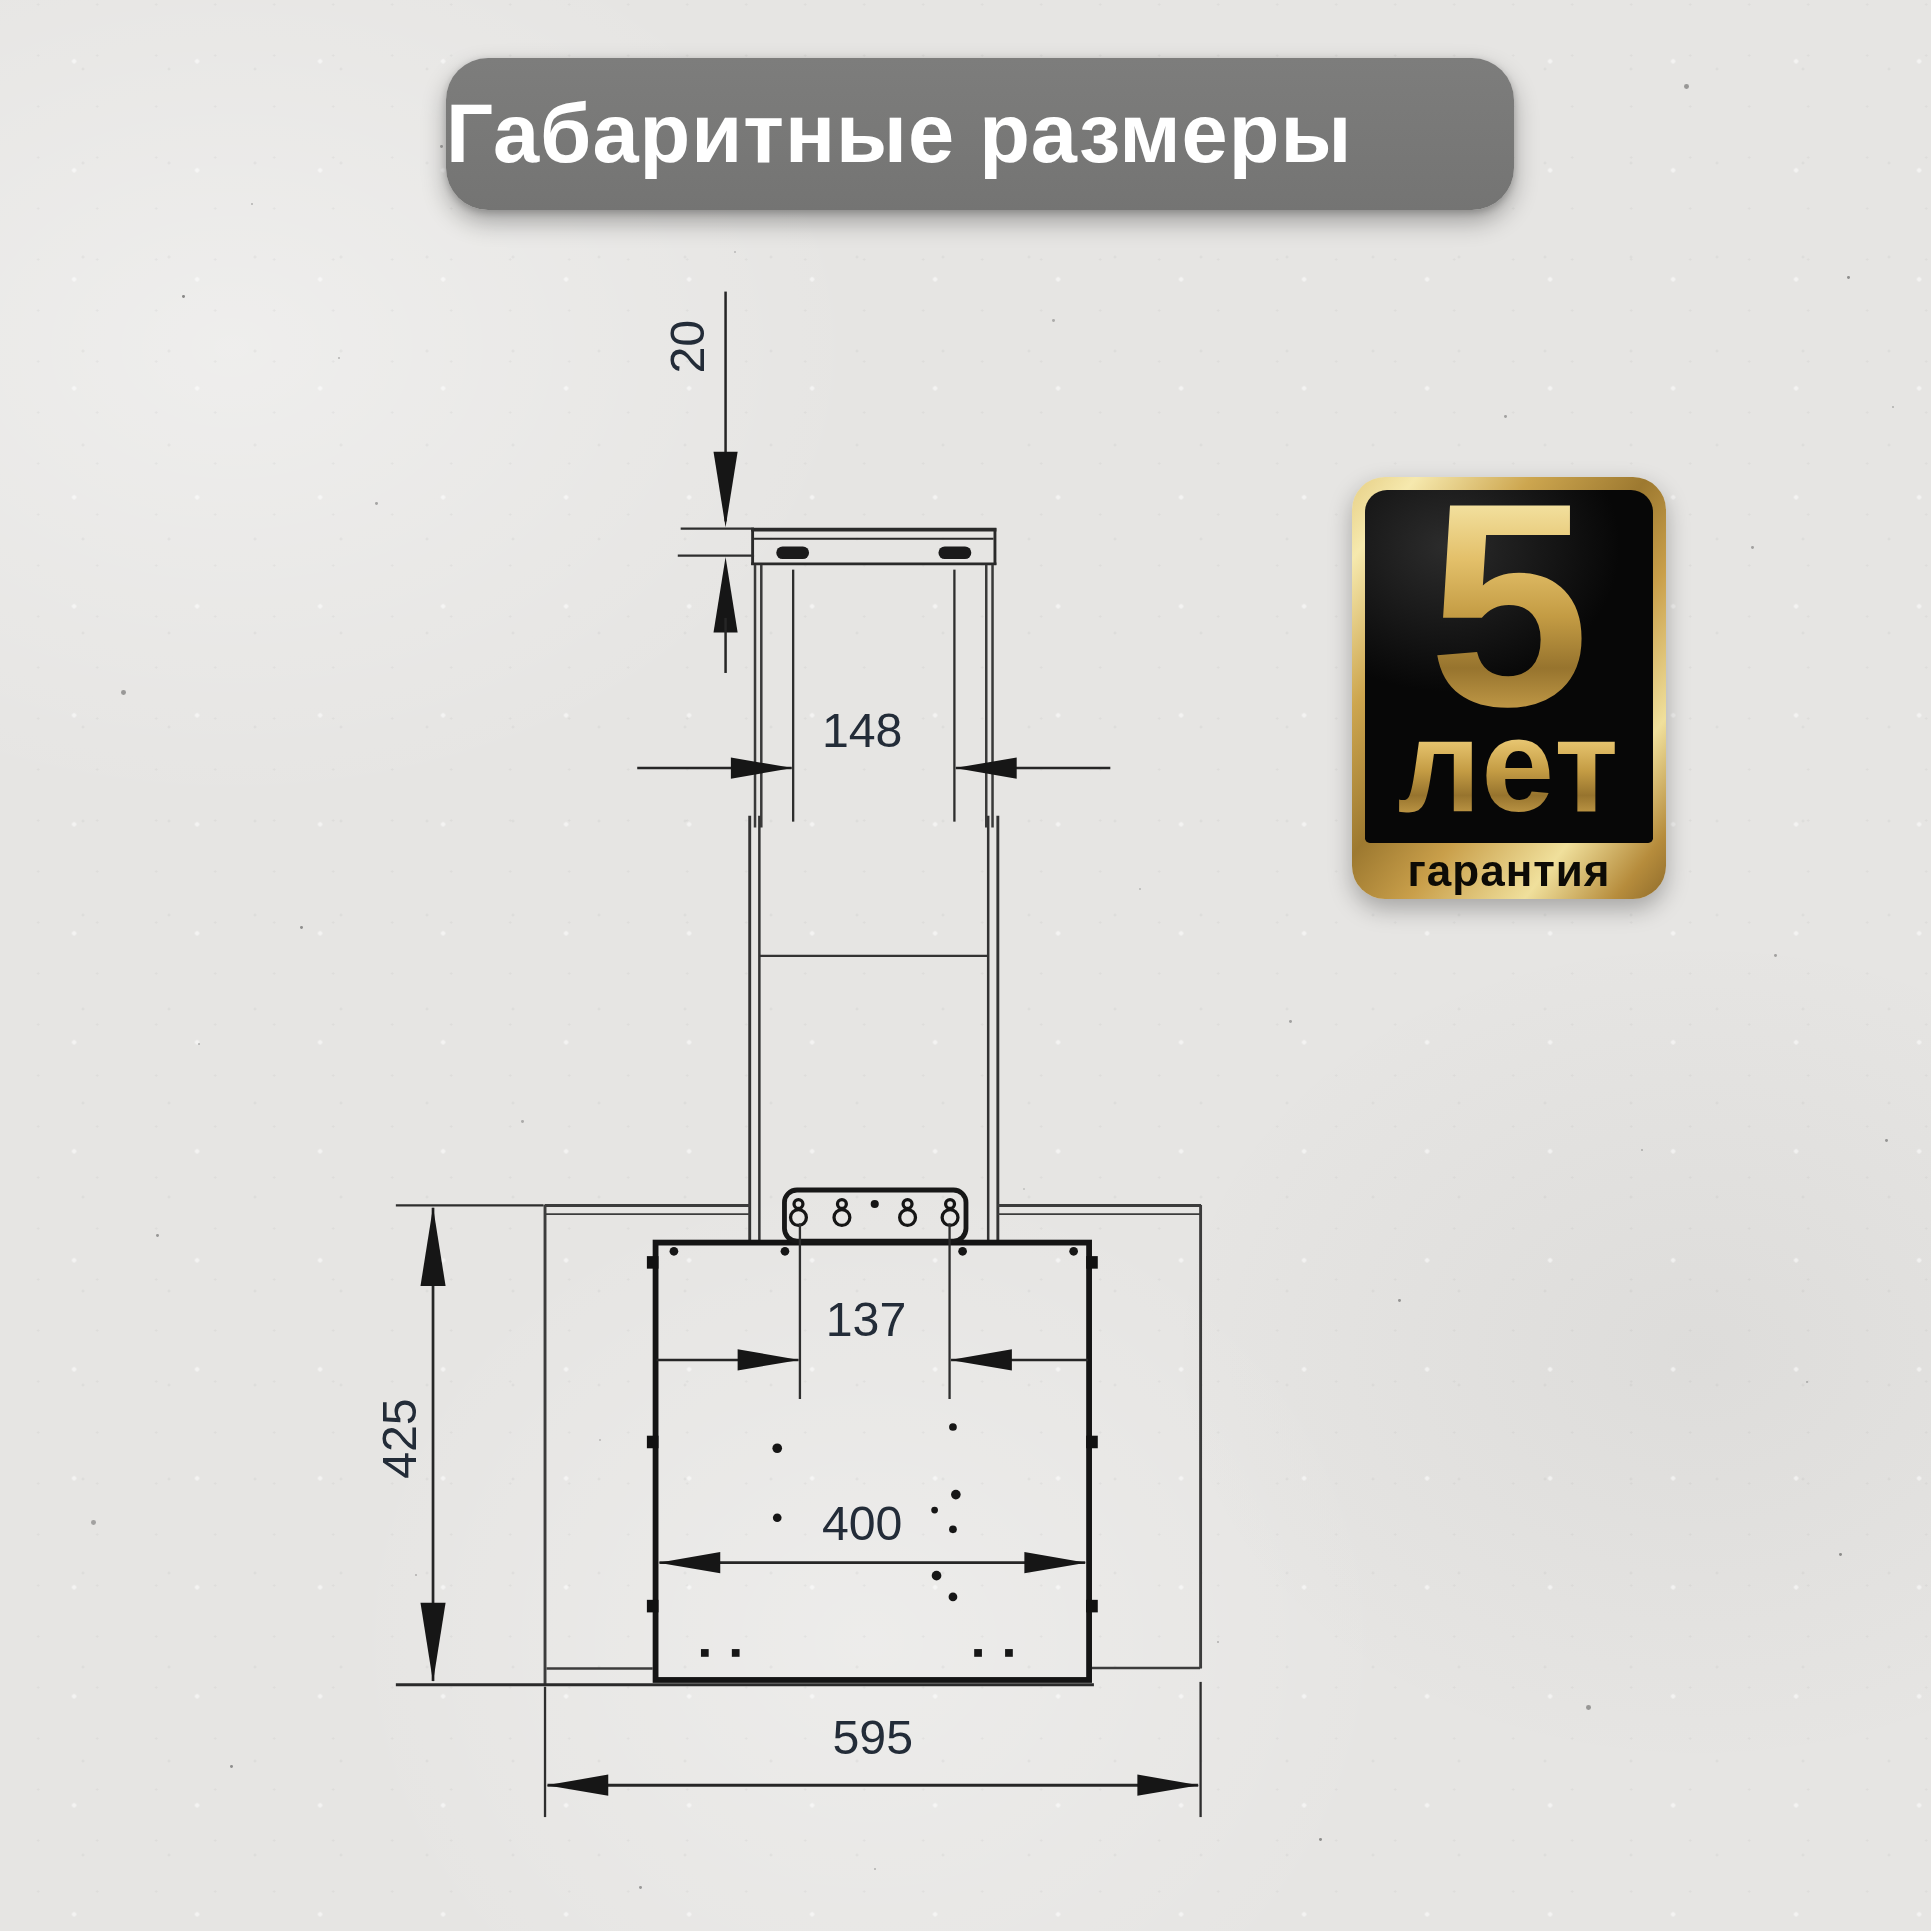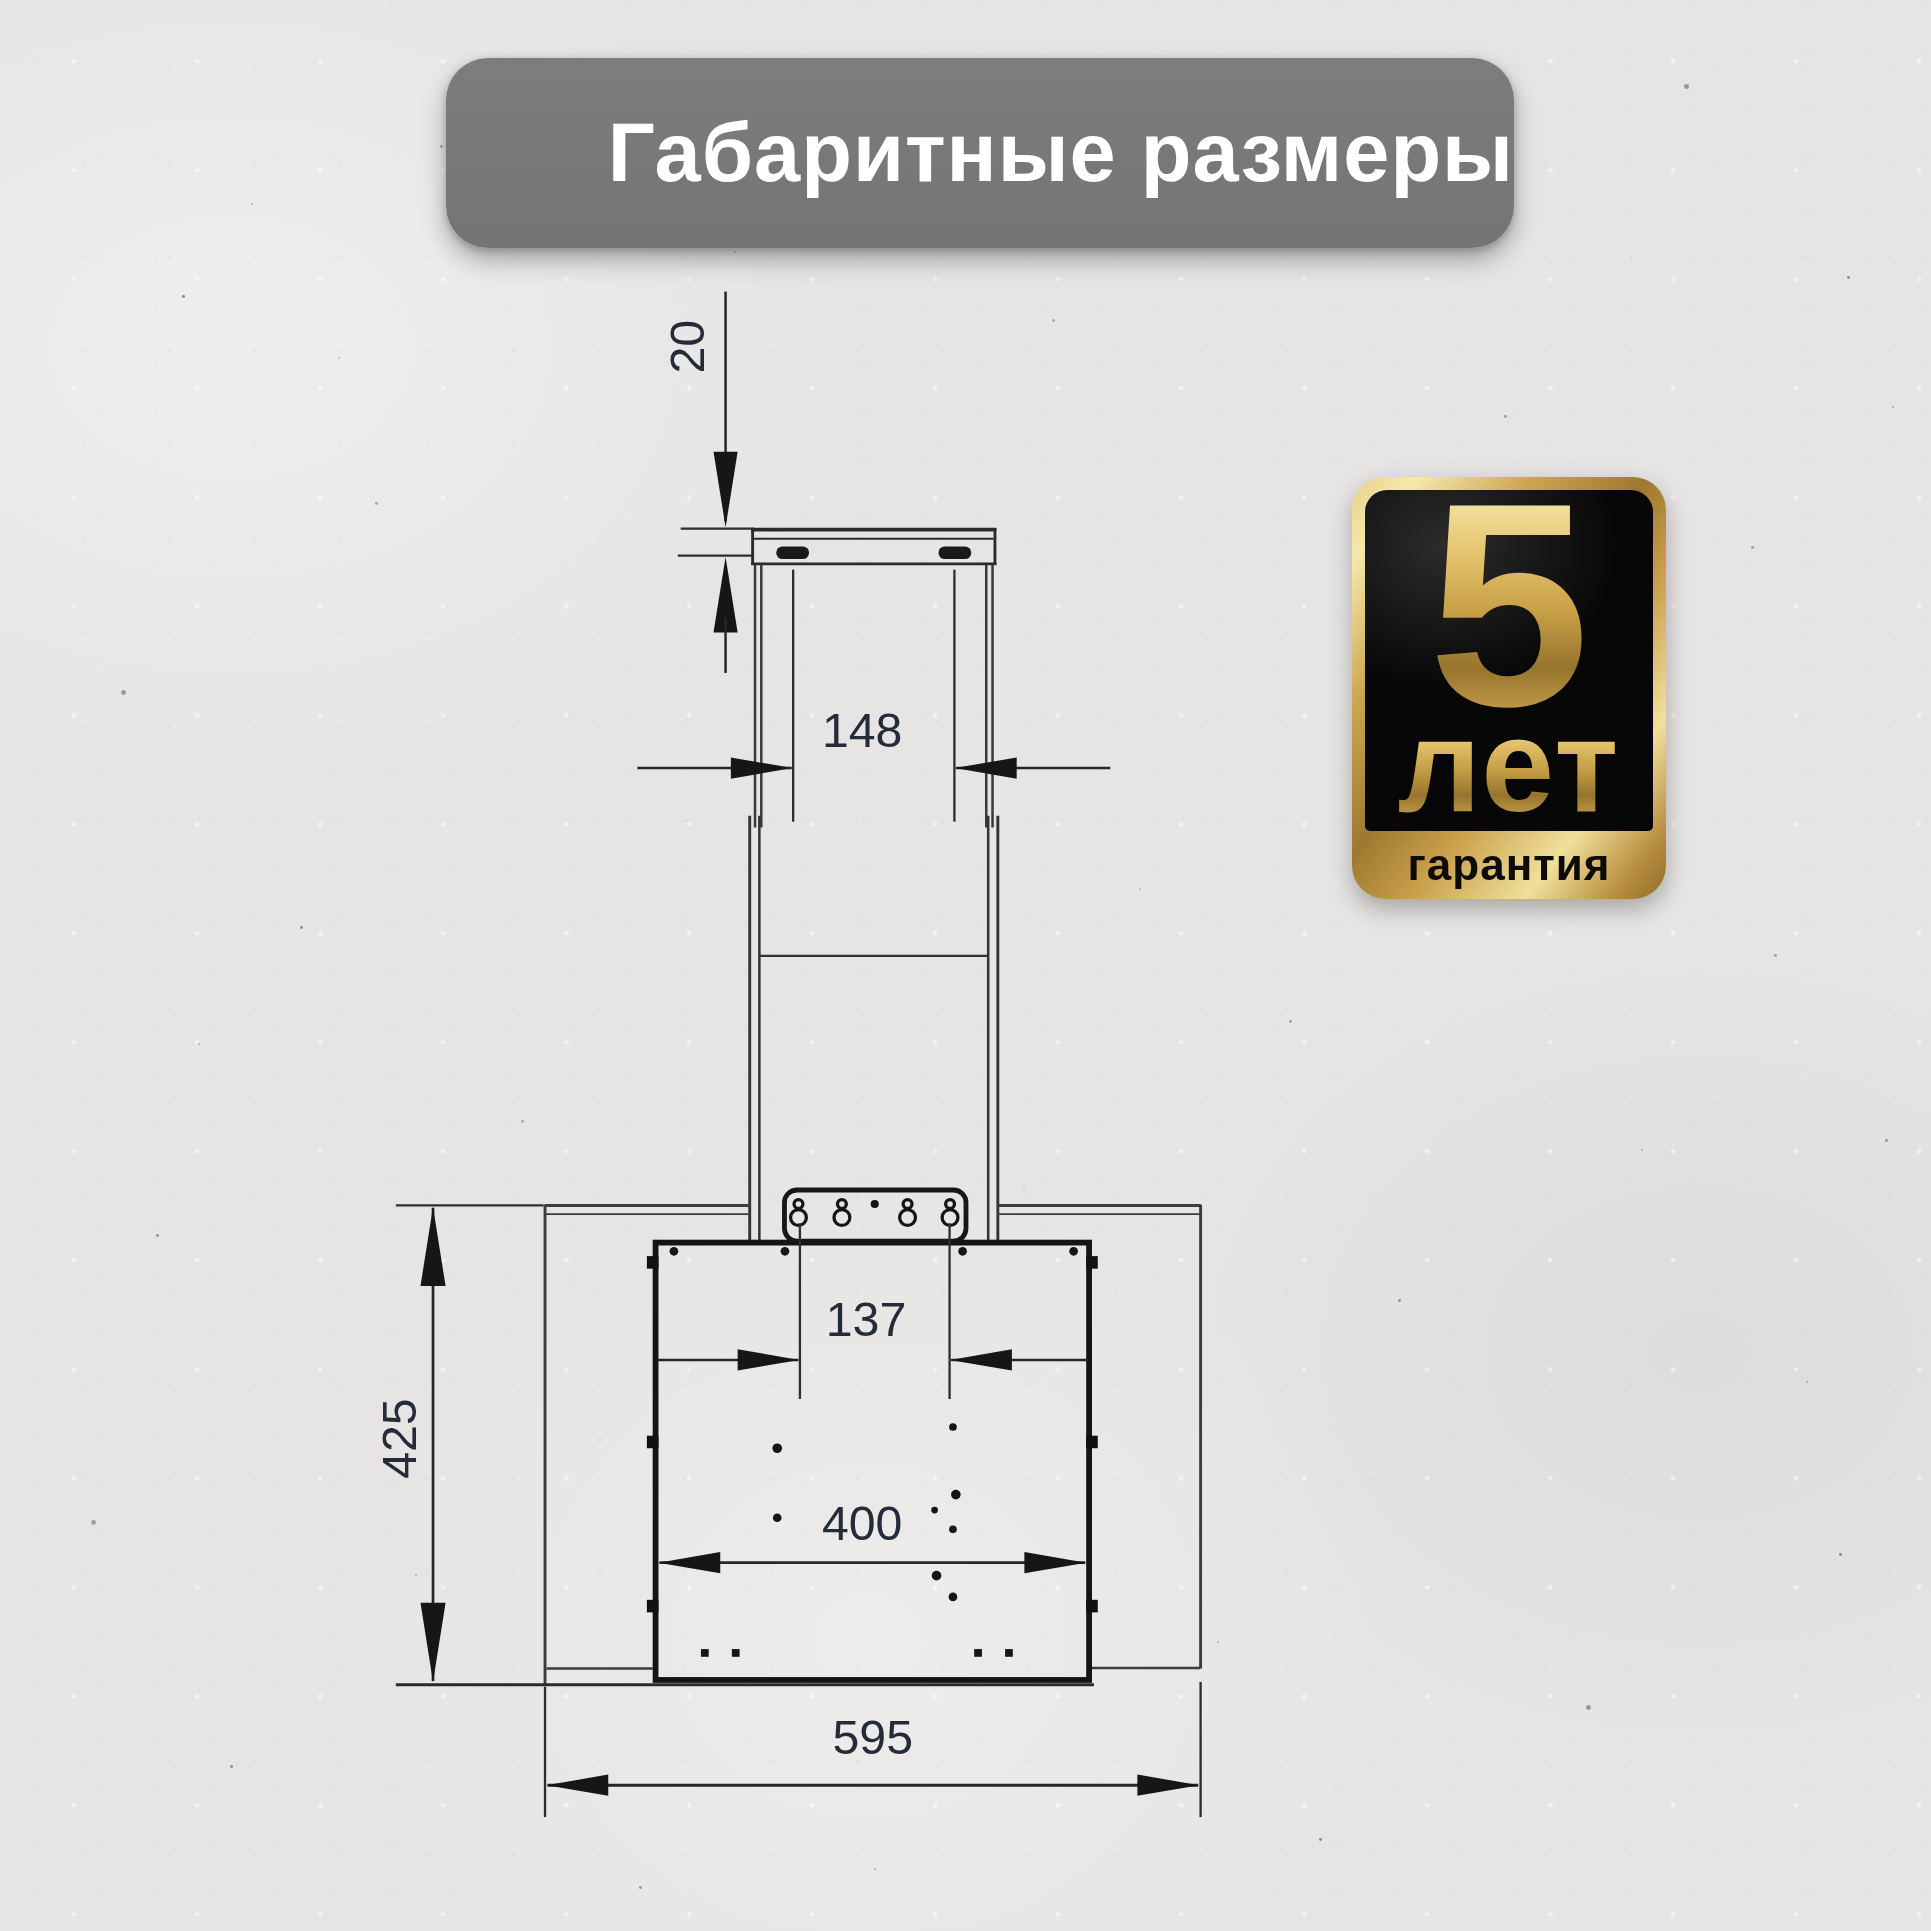--- a/index.html
+++ b/index.html
@@ -38,23 +38,23 @@
       251px 203px 0 0 rgba(50,50,50,.3), 681px 92px 0 0 rgba(50,50,50,.3),
       1448px 198px 0 0 rgba(50,50,50,.3), 1892px 406px 0 0 rgba(50,50,50,.3),
       1641px 1149px 0 0 rgba(50,50,50,.3), 1217px 1641px 0 0 rgba(50,50,50,.3),
       874px 1868px 0 0 rgba(50,50,50,.3), 415px 1574px 0 0 rgba(50,50,50,.3),
       198px 1043px 0 0 rgba(50,50,50,.3), 338px 357px 0 0 rgba(50,50,50,.3),
       599px 1439px 0 0 rgba(50,50,50,.25), 1139px 888px 0 0 rgba(50,50,50,.25),
       1371px 618px 0 0 rgba(50,50,50,.25), 1806px 1381px 0 0 rgba(50,50,50,.3),
       1023px 1188px 0 0 rgba(50,50,50,.2), 734px 251px 0 0 rgba(50,50,50,.25);
   }
   .banner{
-    position:absolute;left:446px;top:58px;width:1068px;height:190px;
+    position:absolute;left:446px;top:58px;width:1068px;height:152px;
     background:linear-gradient(180deg,#7d7d7c,#747473);
-    border-radius:42px;display:flex;align-items:center;justify-content:flex-end;
+    border-radius:42px;display:flex;align-items:center;justify-content:flex-start;
     box-shadow:0 11.6px 25px rgba(0,0,0,.30), 0 2.9px 7.7px rgba(0,0,0,.18);
   }
   .banner-text{
     color:#ffffff;font-size:83px;font-weight:bold;letter-spacing:1px;white-space:nowrap;
   }
   .badge{
     position:absolute;left:1352px;top:477px;width:314px;height:422px;box-sizing:border-box;
     padding:12.6px 12.6px 0 12.6px;border-radius:33px;
     background:linear-gradient(128deg,#e6cf86 0%,#f6e9ae 10%,#cda64f 28%,#9d7930 46%,#c99f4a 60%,#f0e09c 78%,#b68c3c 92%,#8f6c2b 100%);
     box-shadow:0 9.7px 23px rgba(0,0,0,.28);
@@ -66,21 +66,21 @@
     display:flex;flex-direction:column;align-items:center;justify-content:flex-start;
     overflow:hidden;
   }
   .gold-text{
     background:linear-gradient(180deg,#f6e8ab 0%,#e3c06a 30%,#c49c44 55%,#97742e 78%,#c79f4b 100%);
     -webkit-background-clip:text;background-clip:text;color:transparent;
   }
   .badge-number{font-size:290px;line-height:.78;font-weight:bold;margin-top:1.9px;}
   .badge-word{font-size:131px;line-height:.82;font-weight:bold;letter-spacing:1.9px;margin-top:-5.8px;text-align:center;}
   .badge-band{
-    height:68px;display:flex;align-items:center;justify-content:center;
+    height:56px;display:flex;align-items:center;justify-content:center;
     color:#0d0b06;font-size:44px;font-weight:bold;letter-spacing:1px;
   }
   svg.drawing{position:absolute;left:0;top:0;}
   svg.drawing text{
     font-family:"Liberation Sans",sans-serif;font-size:50px;fill:#232c38;
   }
 </style>
 </head>
 <body>
 

